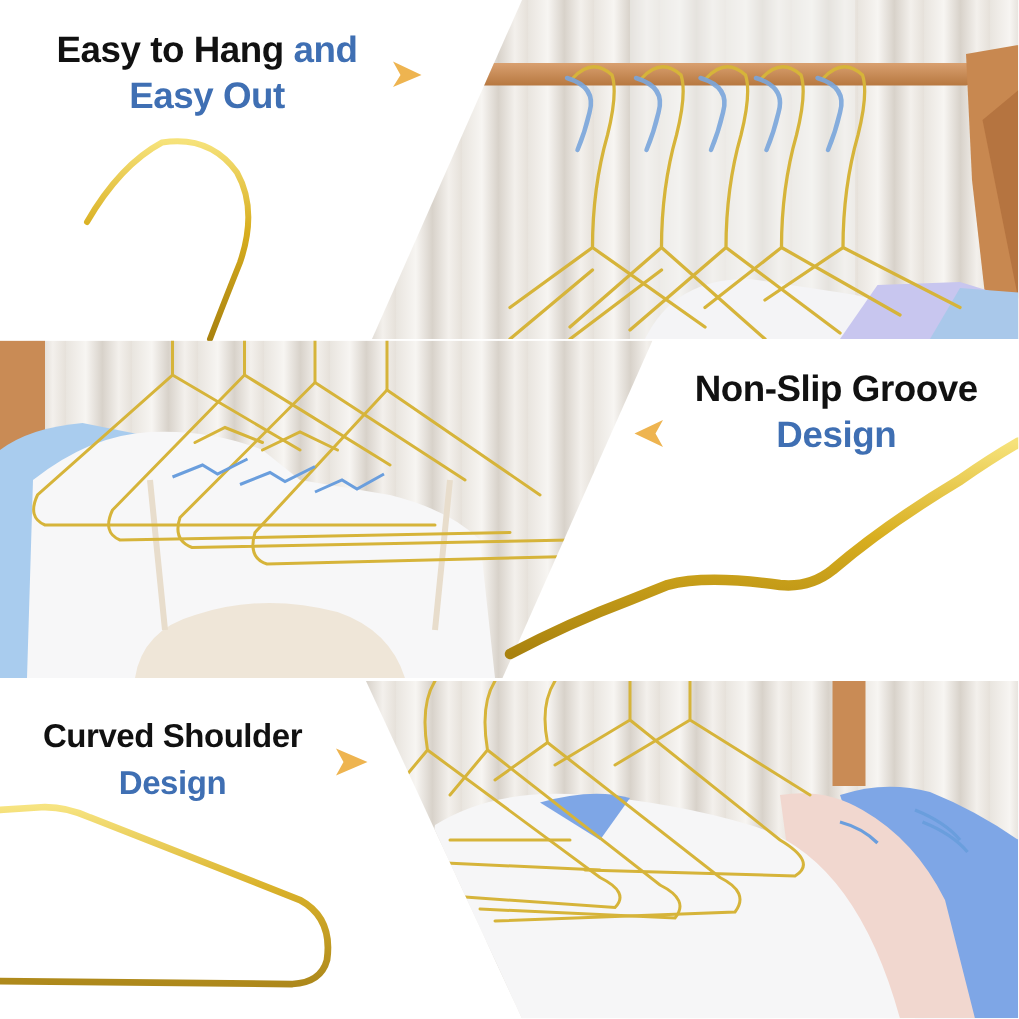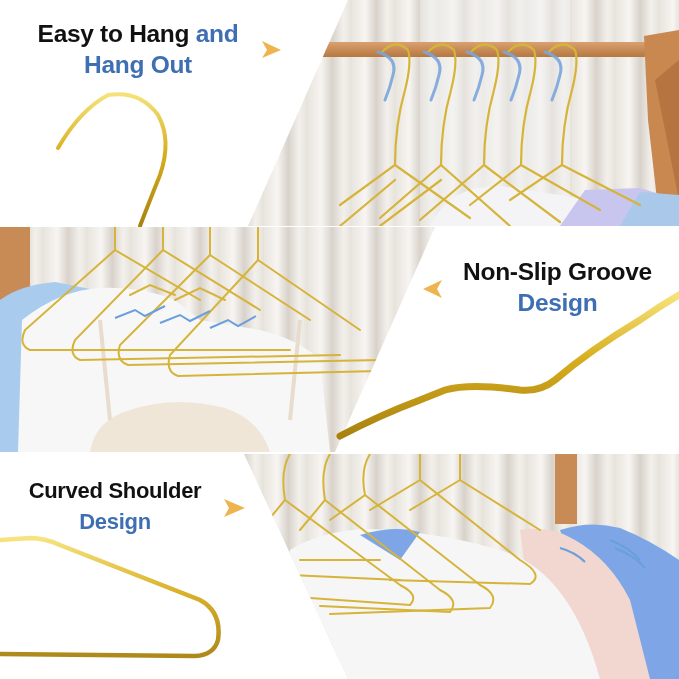--- a/index.html
+++ b/index.html
@@ -3,21 +3,21 @@
 <meta charset="utf-8">
 <style>
   html, body { margin:0; padding:0; background:#ffffff; }
   body { width:679px; height:679px; overflow:hidden; position:relative; font-family:"Liberation Sans", sans-serif; }
   .canvas { position:absolute; left:0; top:0; width:679px; height:505px; background:#ffffff;padding-left:24px; }
   svg.scene { position:absolute; left:0; top:0; }
   .caption { position:absolute; text-align:center; font-weight:bold; letter-spacing:-0.3px; line-height:31px; }
   .caption .dark { color:#111111; }
   .caption .blue { color:#3f6fb3; }
   .c1 { left:28px; top:18px; width:220px; font-size:24.5px; }
-  .c2 { left:450px; top:256px; width:215px; font-size:24.5px; }
+  .c2 { left:450px; top:244px; width:215px; font-size:24.5px; }
   .c3 { left:6px; top:475px; width:218px; font-size:22px; }
 </style>
 </head>
 <body>
 
 <div class="canvas">
 
   <svg class="scene" width="679" height="679" viewBox="0 0 679 679">
     <defs>
       <linearGradient id="curtain" x1="0" x2="1" y1="0" y2="0" spreadMethod="repeat">
@@ -143,21 +143,21 @@
 
     <polygon points="262,41 281,50 262,58 267,50" fill="#eeb450"></polygon>
     <polygon points="442,280 423,289 442,298 437,289" fill="#eeb450"></polygon>
     <polygon points="224,499 245,508 224,517 229,508" fill="#eeb450"></polygon>
   </svg>
 
   <div class="caption c1">
     <div>
       <span class="dark">Easy to Hang </span><span class="blue">and</span>
     </div>
-    <div class="blue">Hang Out</div>
+    <div class="blue">Easy Out</div>
   </div>
 
   <div class="caption c2">
     <div class="dark">Non-Slip Groove</div>
     <div class="blue">Design</div>
   </div>
 
   <div class="caption c3">
     <div class="dark">Curved Shoulder</div>
     <div class="blue">Design</div>

